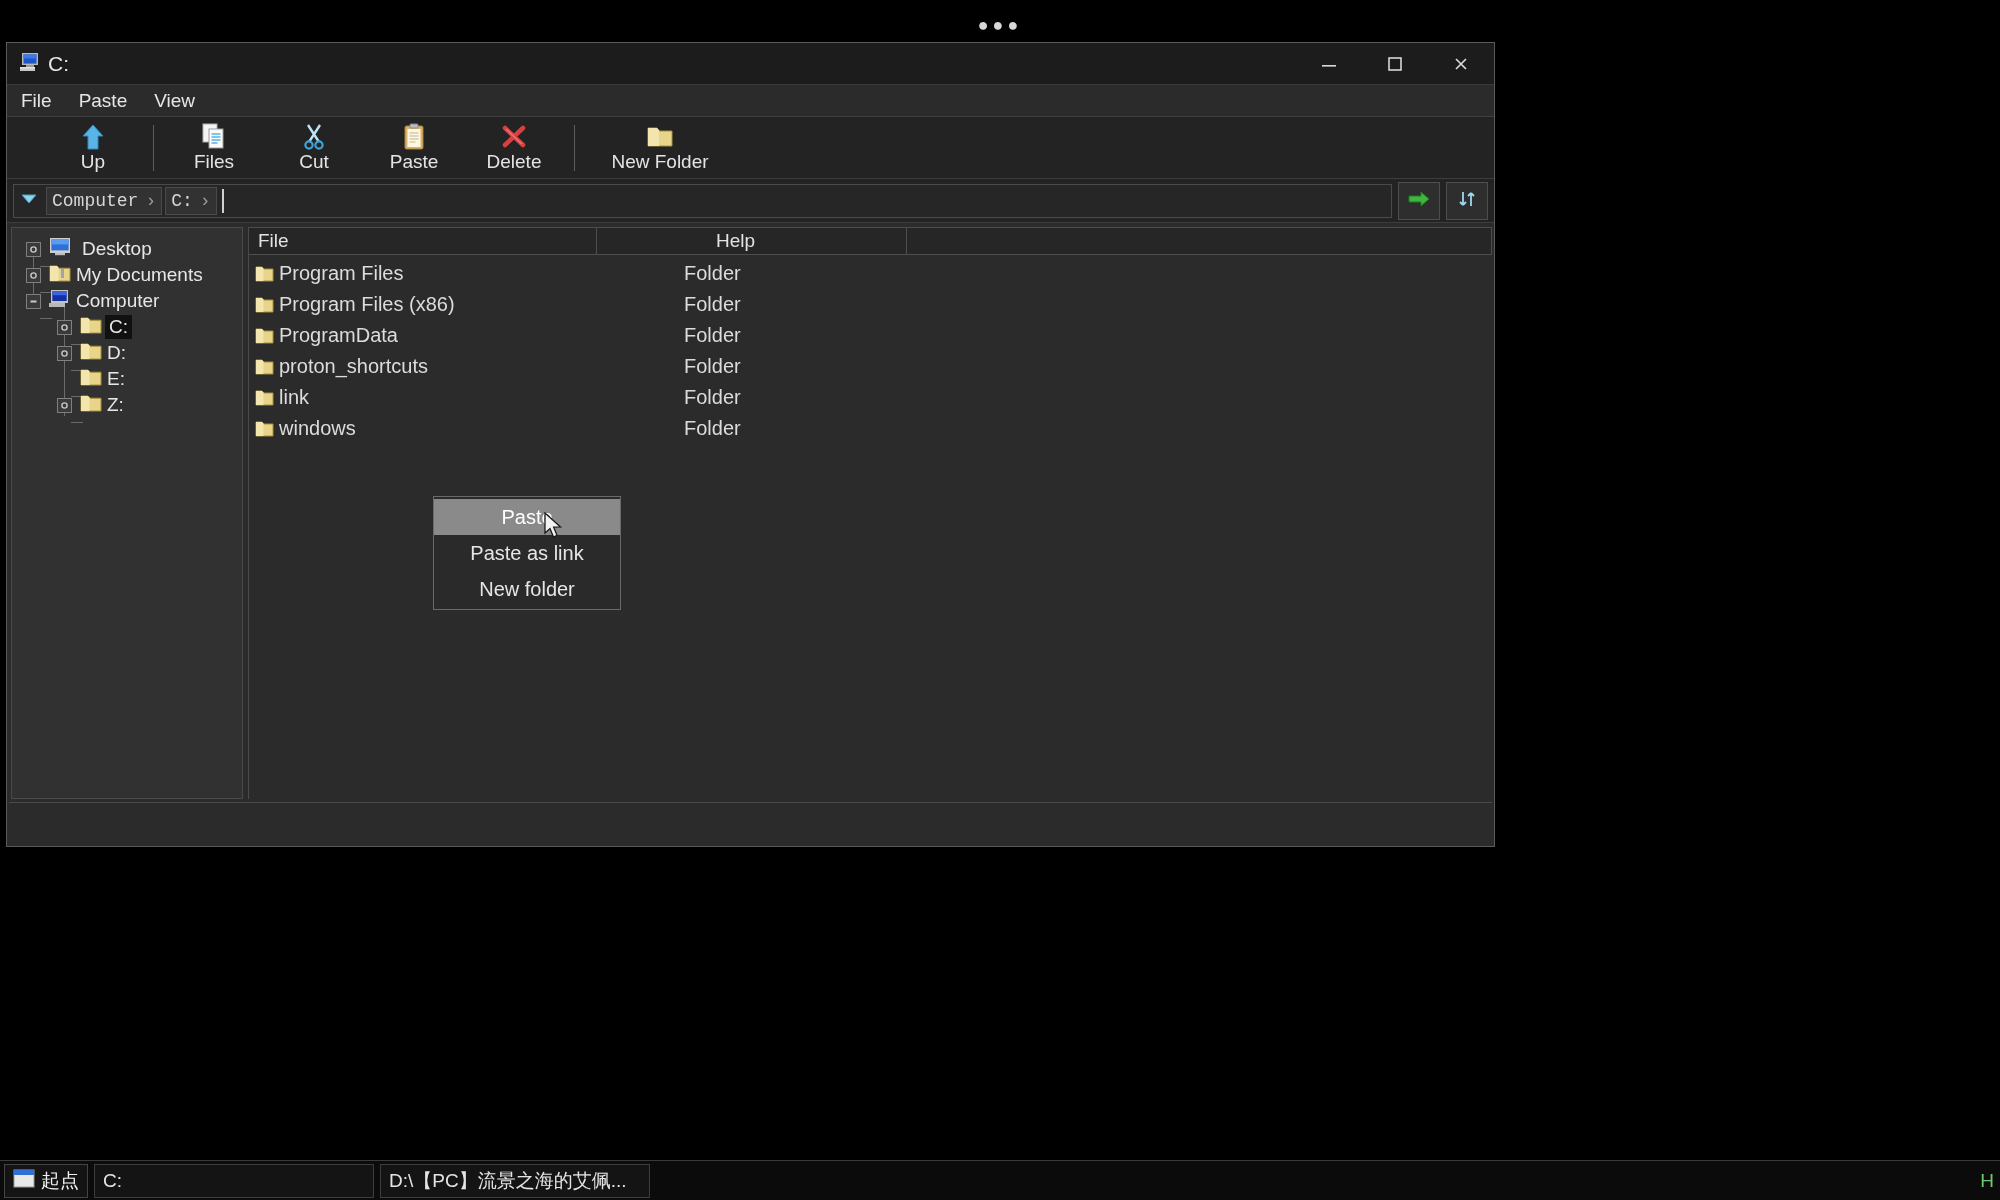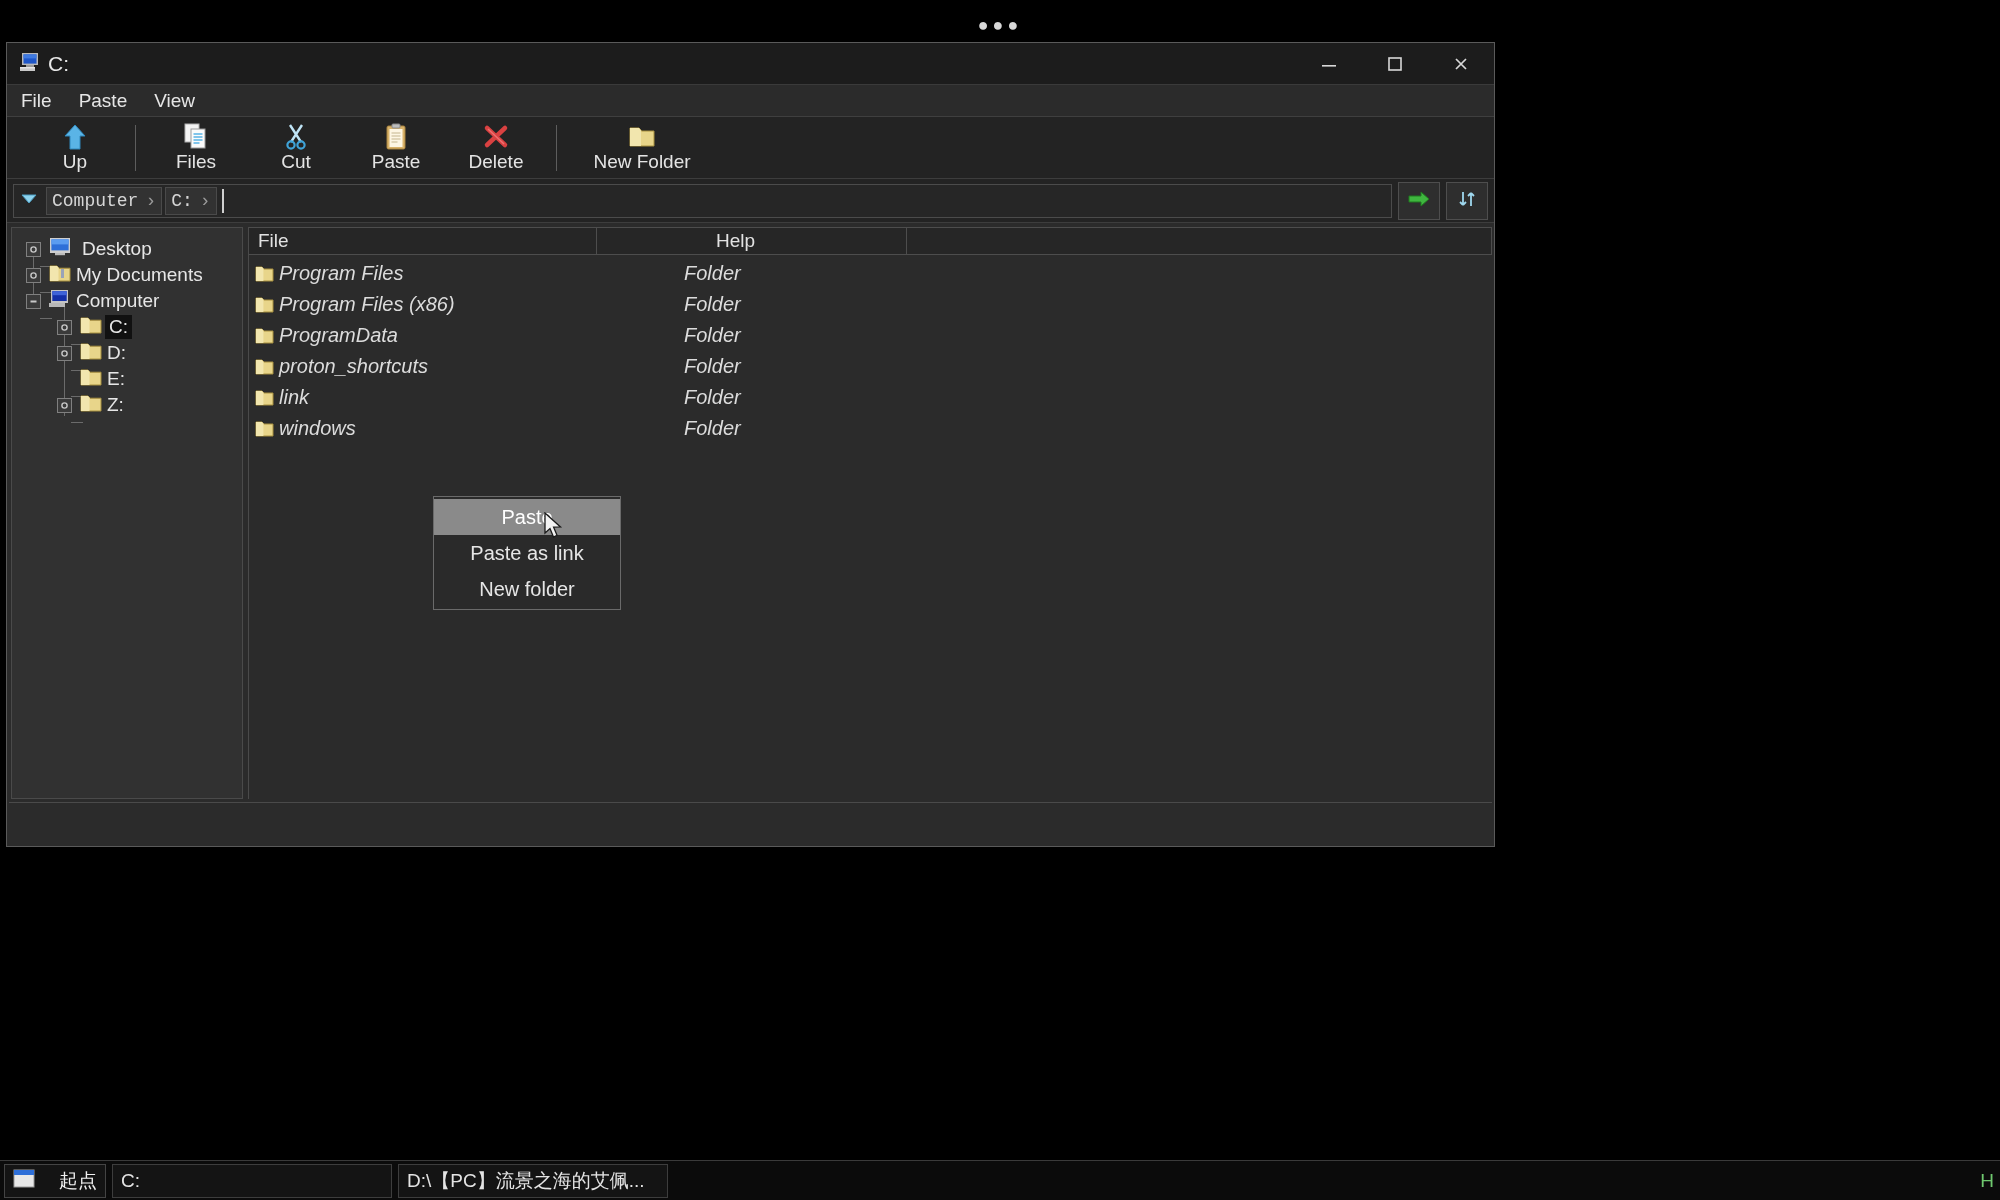--- a/index.html
+++ b/index.html
@@ -26,21 +26,21 @@
   #winbtns .wb { width:66px; height:100%; display:flex; align-items:center; justify-content:center;
                  color:#dcdcdc; }
 
   
   #menubar { height:32px; background:#2b2b2b; display:flex; align-items:center;
              border-bottom:1px solid #3f3f3f; padding-left:14px; }
   #menubar .mi { color:#e6e6e6; font-size:19px; margin-right:27px; }
 
   
   #toolbar { height:62px; background:#232323; display:flex; align-items:center;
-             border-bottom:1px solid #3d3d3d; padding-left:18px; }
+             border-bottom:1px solid #3d3d3d; padding-left:36px; }
   .tbtn { width:100px; height:58px; display:flex; flex-direction:column;
           align-items:center; justify-content:center; gap:1px; }
   .tbtn .ticon { height:28px; display:flex; align-items:flex-end; justify-content:center; }
   .tbtn .tlabel { color:#e4e4e4; font-size:19px; line-height:22px; }
   .tsep { width:1px; height:46px; background:#5d5d5d; margin:0 10px; }
   .tbtn.wide { width:150px; }
 
   
   #addrbar { height:44px; background:#232323; display:flex; align-items:center;
              padding:0 6px; border-bottom:1px solid #3d3d3d; }
@@ -71,21 +71,21 @@
   .vline { position:absolute; width:1px; background:#6b6b6b; }
   .hline { position:absolute; height:1px; background:#6b6b6b; }
 
   
   #filepane { flex:1; margin-left:5px; background:#2b2b2b; display:flex; flex-direction:column;
               border-left:1px solid #4a4a4a; }
   #colhdr { height:28px; background:#262626; display:flex; border:1px solid #4d4d4d;
             border-left:none; }
   #colhdr .ch { color:#e2e2e2; font-size:19px; display:flex; align-items:center;
                 padding-left:9px; border-right:1px solid #4d4d4d; height:100%; }
-  #rows { flex:1; background:#2b2b2b; position:relative; padding-top:3px;font-style:italic; }
+  #rows { flex:1; background:#2b2b2b; position:relative; padding-top:3px; }
   .frow { height:31px; display:flex; align-items:center; }
   .frow .ficon { width:30px; display:flex; align-items:center; justify-content:center; }
   .frow .fname { color:#dcdcdc; font-size:20px; width:320px; }
   .frow .fsize { color:#dcdcdc; font-size:20px; width:85px; }
   .frow .ftype { color:#dcdcdc; font-size:20px; }
 
   
   #statusarea { height:42px; background:#2b2b2b; border-top:1px solid #4a4a4a;
                 margin:3px 2px 2px 2px; }
 
@@ -96,21 +96,21 @@
                   color:#e6e6e6; font-size:20px; }
   #ctxmenu .cmi.hl { background:#8a8a8a; color:#ffffff; }
 
   
   #cursor { position:absolute; left:544px; top:512px; z-index:60; }
 
   
   #taskbar { position:absolute; left:0; bottom:0; width:2000px; height:40px;
              background:#0b0b0b; border-top:1px solid #3a3a3a; display:flex; align-items:center; }
   #startbtn { height:34px; margin-left:4px; padding:0 8px; background:#141414;
-              border:1px solid #444; display:flex; align-items:center; gap:24px; }
+              border:1px solid #444; display:flex; align-items:center; gap:6px; }
   #startbtn .slbl { color:#f0f0f0; font-size:19px; }
   .taskitem { height:34px; background:#141414; border:1px solid #3d3d3d; margin-left:6px;
               display:flex; align-items:center; padding:0 8px; color:#e4e4e4; font-size:19px;
               white-space:nowrap; overflow:hidden; }
   #task1 { width:280px; }
   #task2 { width:270px; }
   #tray { margin-left:auto; margin-right:6px; display:flex; align-items:center; }
   #tray .tr { color:#6fc96f; font-size:19px; }
 </style>
 </head>

